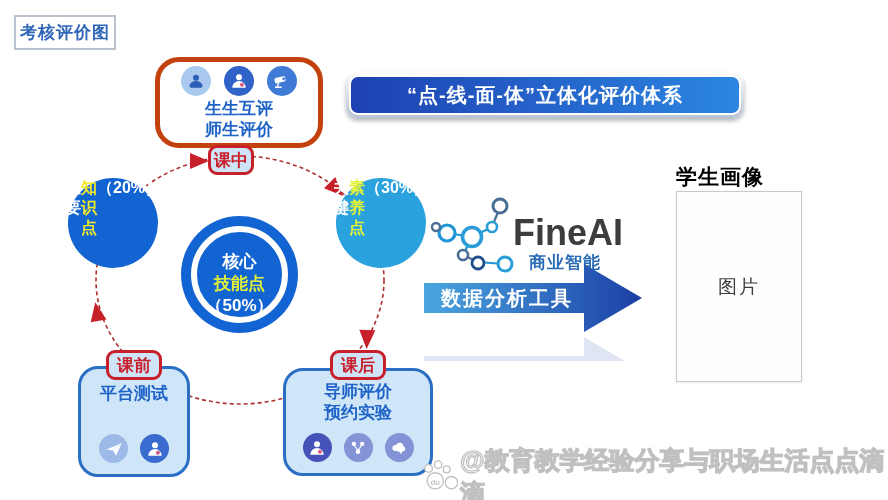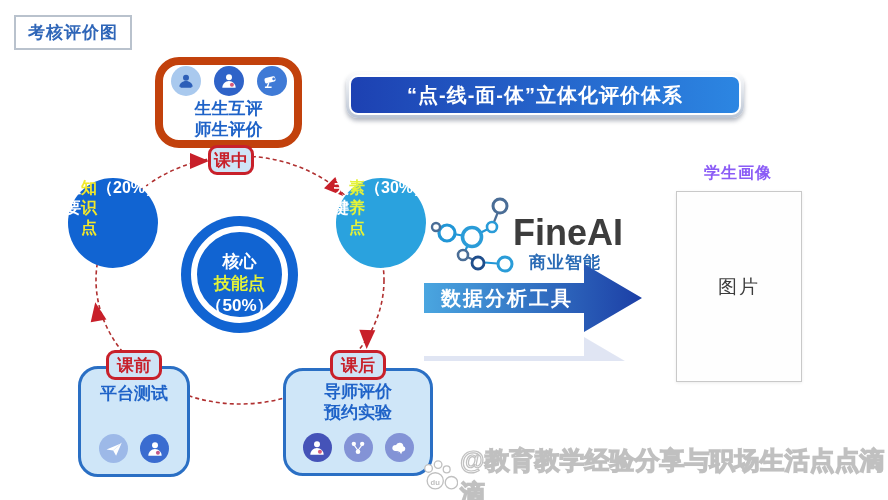--- a/index.html
+++ b/index.html
@@ -5,41 +5,41 @@
   html,body{margin:0;padding:0;background:#fff;}
   .canvas{
     position:relative;width:888px;height:500px;background:#ffffff;overflow:hidden;
     font-family:"Liberation Sans","DejaVu Sans",sans-serif;
   }
   .underlay{position:absolute;left:0;top:0;z-index:1;}
 
   
   .title-box{
     position:absolute;left:14px;top:15px;z-index:3;
-    border:2px solid #b9c2cd;background:#fff;padding:4px 12px;
+    border:2px solid #b9c2cd;background:#fff;padding:4px 4px;
     color:#2f66b8;font-size:17px;font-weight:bold;letter-spacing:1px;
   }
 
   
   .banner{
     position:absolute;left:346px;top:72px;width:398px;height:46px;z-index:3;
     border-radius:12px;background:linear-gradient(#fdfdfd,#b9c3d2);
     box-shadow:0 3px 4px rgba(90,100,120,.45);padding:3px;box-sizing:border-box;
   }
   .banner-inner{
     width:100%;height:100%;border-radius:9px;border:2px solid #ffffff;box-sizing:border-box;
     background:linear-gradient(90deg,#1d41b2,#2c86e2);
     display:flex;align-items:center;justify-content:center;
   }
   .banner-inner span{color:#fff;font-size:20px;font-weight:bold;letter-spacing:1px;}
 
   
   .top-box{
-    position:absolute;left:155px;top:57px;width:147px;height:91px;z-index:2;
-    background:#fff;border:8px solid #c2410c;border-radius:24px;box-sizing:border-box;
+    position:absolute;left:155px;top:57px;width:168px;height:91px;z-index:2;
+    background:#fff;border:5px solid #c2410c;border-radius:24px;box-sizing:border-box;
     display:flex;flex-direction:column;align-items:center;justify-content:center;gap:3px;
   }
   .icon-row{display:flex;gap:13px;margin-top:2px;}
   .ic{width:30px;height:30px;border-radius:50%;display:flex;align-items:center;justify-content:center;}
   .ic svg{width:20px;height:20px;}
   .ic-student{background:#a9c9ee;}
   .ic-teacher{background:#2f63c8;}
   .ic-camera{background:#3f7ad6;}
   .top-box-text{color:#1f63c8;font-size:17px;font-weight:bold;line-height:1.22;text-align:center;}
 
@@ -99,22 +99,22 @@
   
   .big-arrow{position:absolute;left:424px;top:262px;width:220px;height:72px;z-index:2;}
   .big-arrow .arrow-label{
     position:absolute;left:0;top:21px;width:166px;height:30px;display:flex;align-items:center;justify-content:center;
     color:#fff;font-size:20px;font-weight:bold;letter-spacing:2px;
   }
   .arrow-reflection{position:absolute;left:424px;top:335px;width:220px;height:26px;z-index:1;opacity:.13;overflow:hidden;}
   .arrow-reflection svg{transform:scaleY(-1);}
 
   
-  .profile-title{position:absolute;left:676px;top:163px;width:124px;z-index:2;text-align:center;
-    color:#8b5cf6;font-size:16px;font-weight:bold;letter-spacing:1px;}
+  .profile-title{position:absolute;left:676px;top:163px;width:124px;z-index:2;text-align:left;
+    color:#000000;font-size:21px;font-weight:bold;letter-spacing:1px;}
   .profile-box{
     position:absolute;left:676px;top:191px;width:124px;height:189px;z-index:2;
     background:#fefefe;border:1px solid #c9c9c9;box-shadow:0 1px 3px rgba(0,0,0,.08);
     display:flex;align-items:center;justify-content:center;
     color:#3c3c3c;font-size:19px;letter-spacing:2px;
   }
 
   
   .watermark{
     position:absolute;left:420px;top:444px;z-index:5;display:flex;align-items:center;gap:2px;

